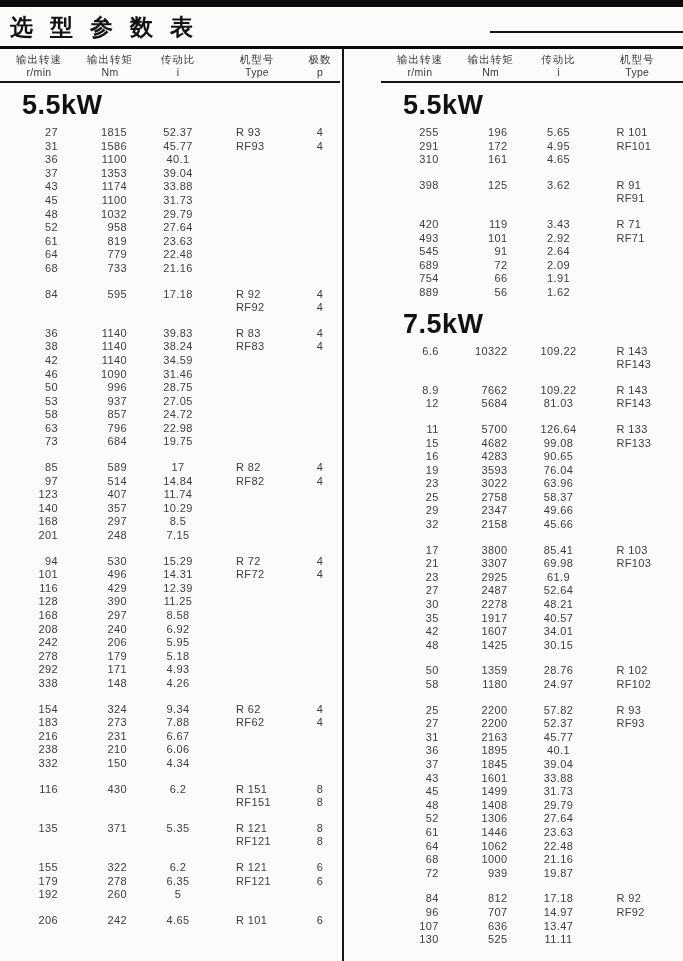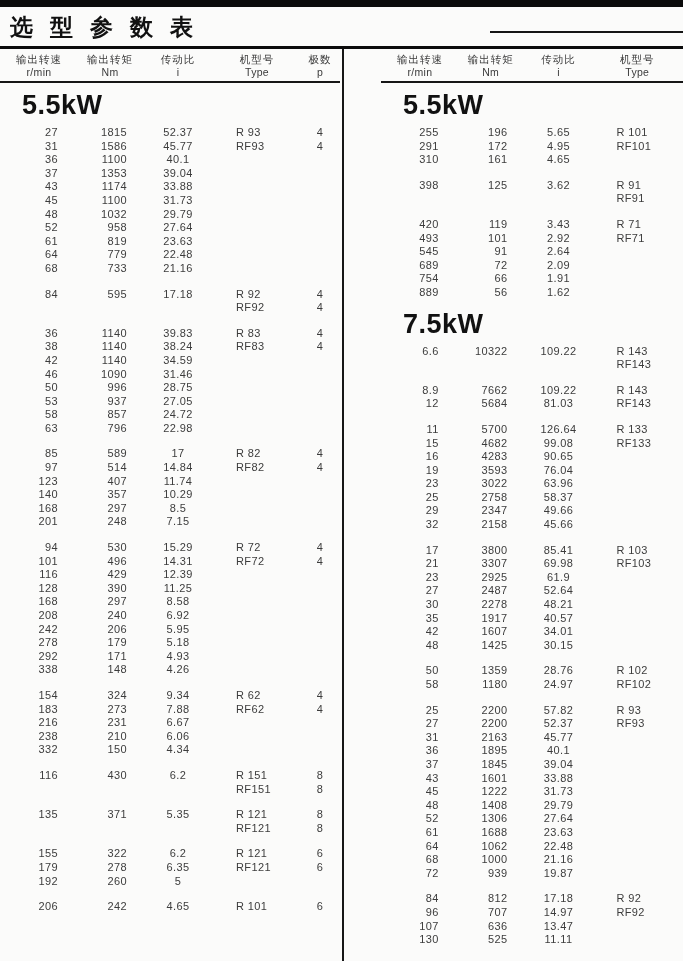--- a/index.html
+++ b/index.html
@@ -224,20 +224,27 @@
               <span class="cell c3"></span>
               <span class="cell c4"></span>
             </div>
             <div class="row">
               <span class="cell c0">63</span>
               <span class="cell c1">796</span>
               <span class="cell c2">22.98</span>
               <span class="cell c3"></span>
               <span class="cell c4"></span>
             </div>
+            <div class="row">
+              <span class="cell c0">73</span>
+              <span class="cell c1">684</span>
+              <span class="cell c2">19.75</span>
+              <span class="cell c3"></span>
+              <span class="cell c4"></span>
+            </div>
           </div>
           <div class="block">
             <div class="row">
               <span class="cell c0">85</span>
               <span class="cell c1">589</span>
               <span class="cell c2">17</span>
               <span class="cell c3">R 82</span>
               <span class="cell c4">4</span>
             </div>
             <div class="row">
@@ -763,42 +770,42 @@
             </div>
             <div class="row">
               <span class="cell c0">43</span>
               <span class="cell c1">1601</span>
               <span class="cell c2">33.88</span>
               <span class="cell c3"></span>
               <span class="cell c4"></span>
             </div>
             <div class="row">
               <span class="cell c0">45</span>
-              <span class="cell c1">1222</span>
+              <span class="cell c1">1499</span>
               <span class="cell c2">31.73</span>
               <span class="cell c3"></span>
               <span class="cell c4"></span>
             </div>
             <div class="row">
               <span class="cell c0">48</span>
               <span class="cell c1">1408</span>
               <span class="cell c2">29.79</span>
               <span class="cell c3"></span>
               <span class="cell c4"></span>
             </div>
             <div class="row">
               <span class="cell c0">52</span>
               <span class="cell c1">1306</span>
               <span class="cell c2">27.64</span>
               <span class="cell c3"></span>
               <span class="cell c4"></span>
             </div>
             <div class="row">
               <span class="cell c0">61</span>
-              <span class="cell c1">1688</span>
+              <span class="cell c1">1446</span>
               <span class="cell c2">23.63</span>
               <span class="cell c3"></span>
               <span class="cell c4"></span>
             </div>
             <div class="row">
               <span class="cell c0">64</span>
               <span class="cell c1">1062</span>
               <span class="cell c2">22.48</span>
               <span class="cell c3"></span>
               <span class="cell c4"></span>

